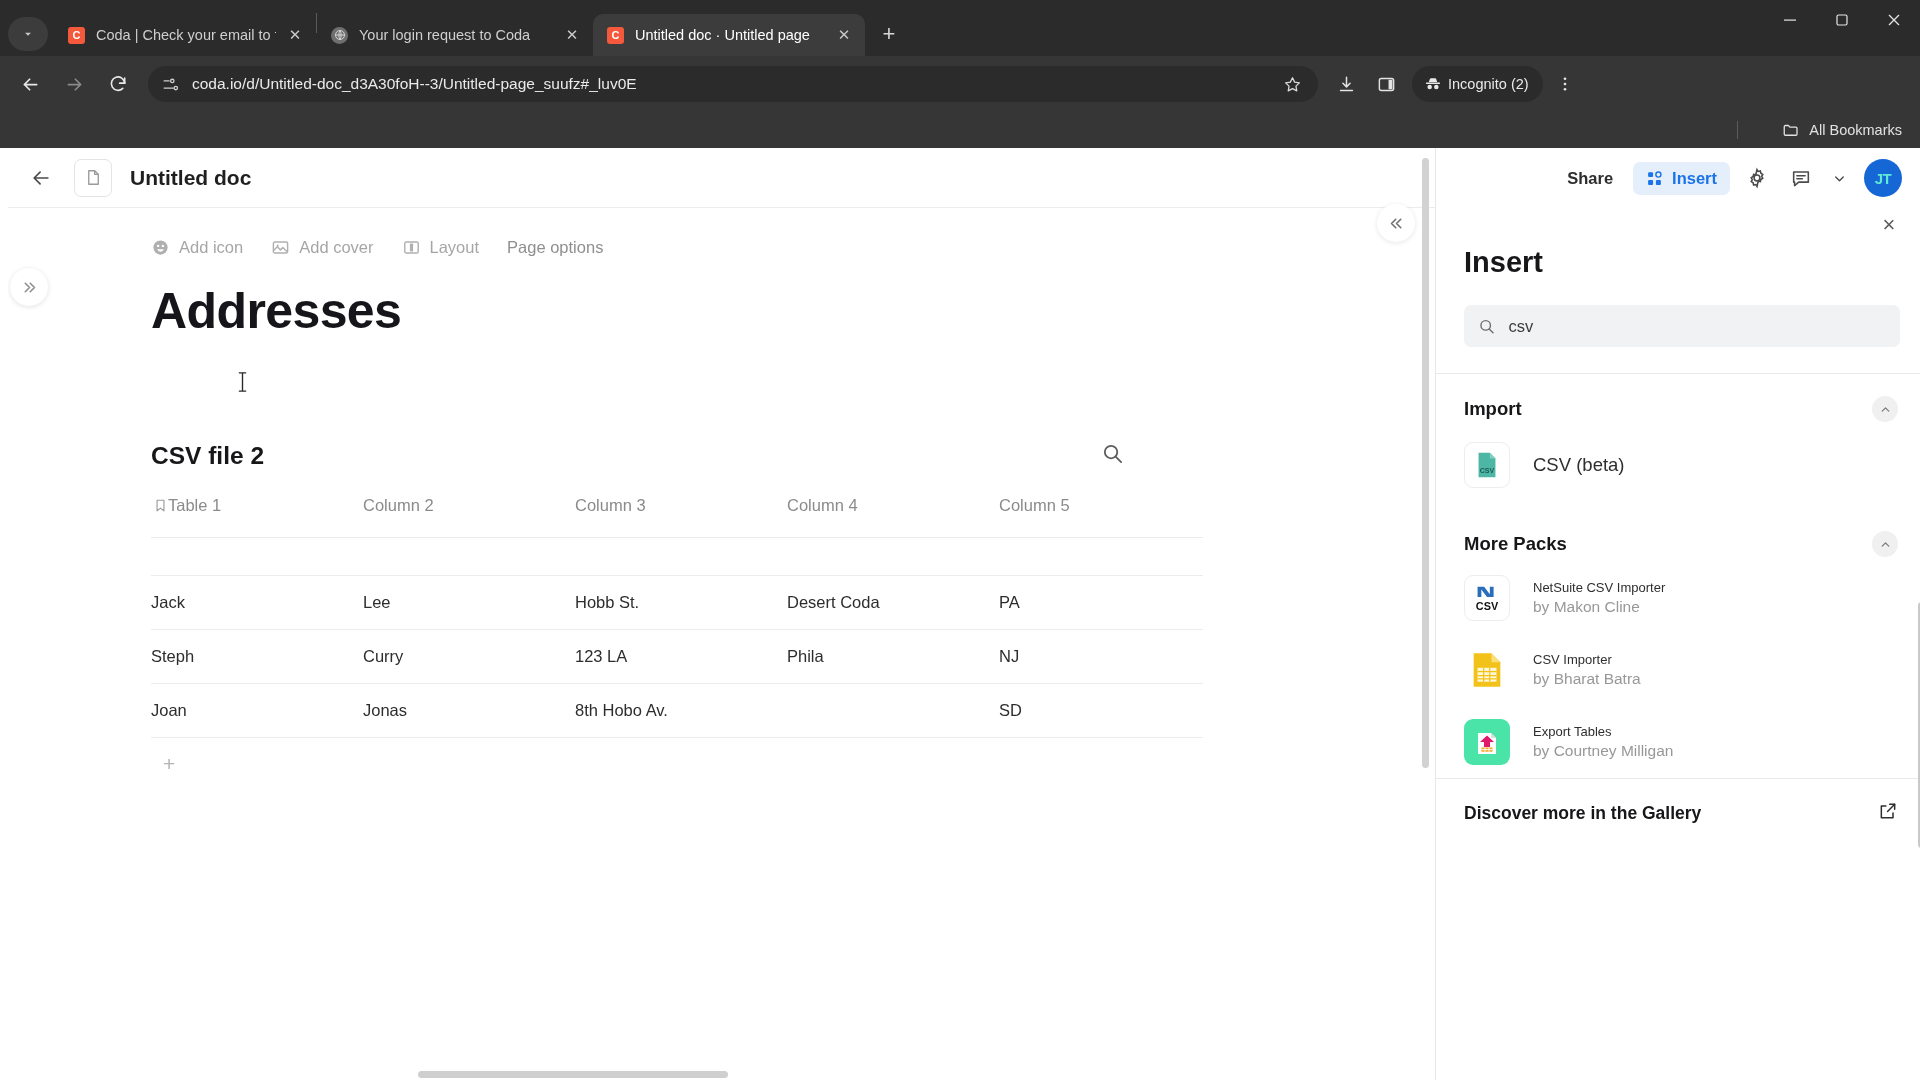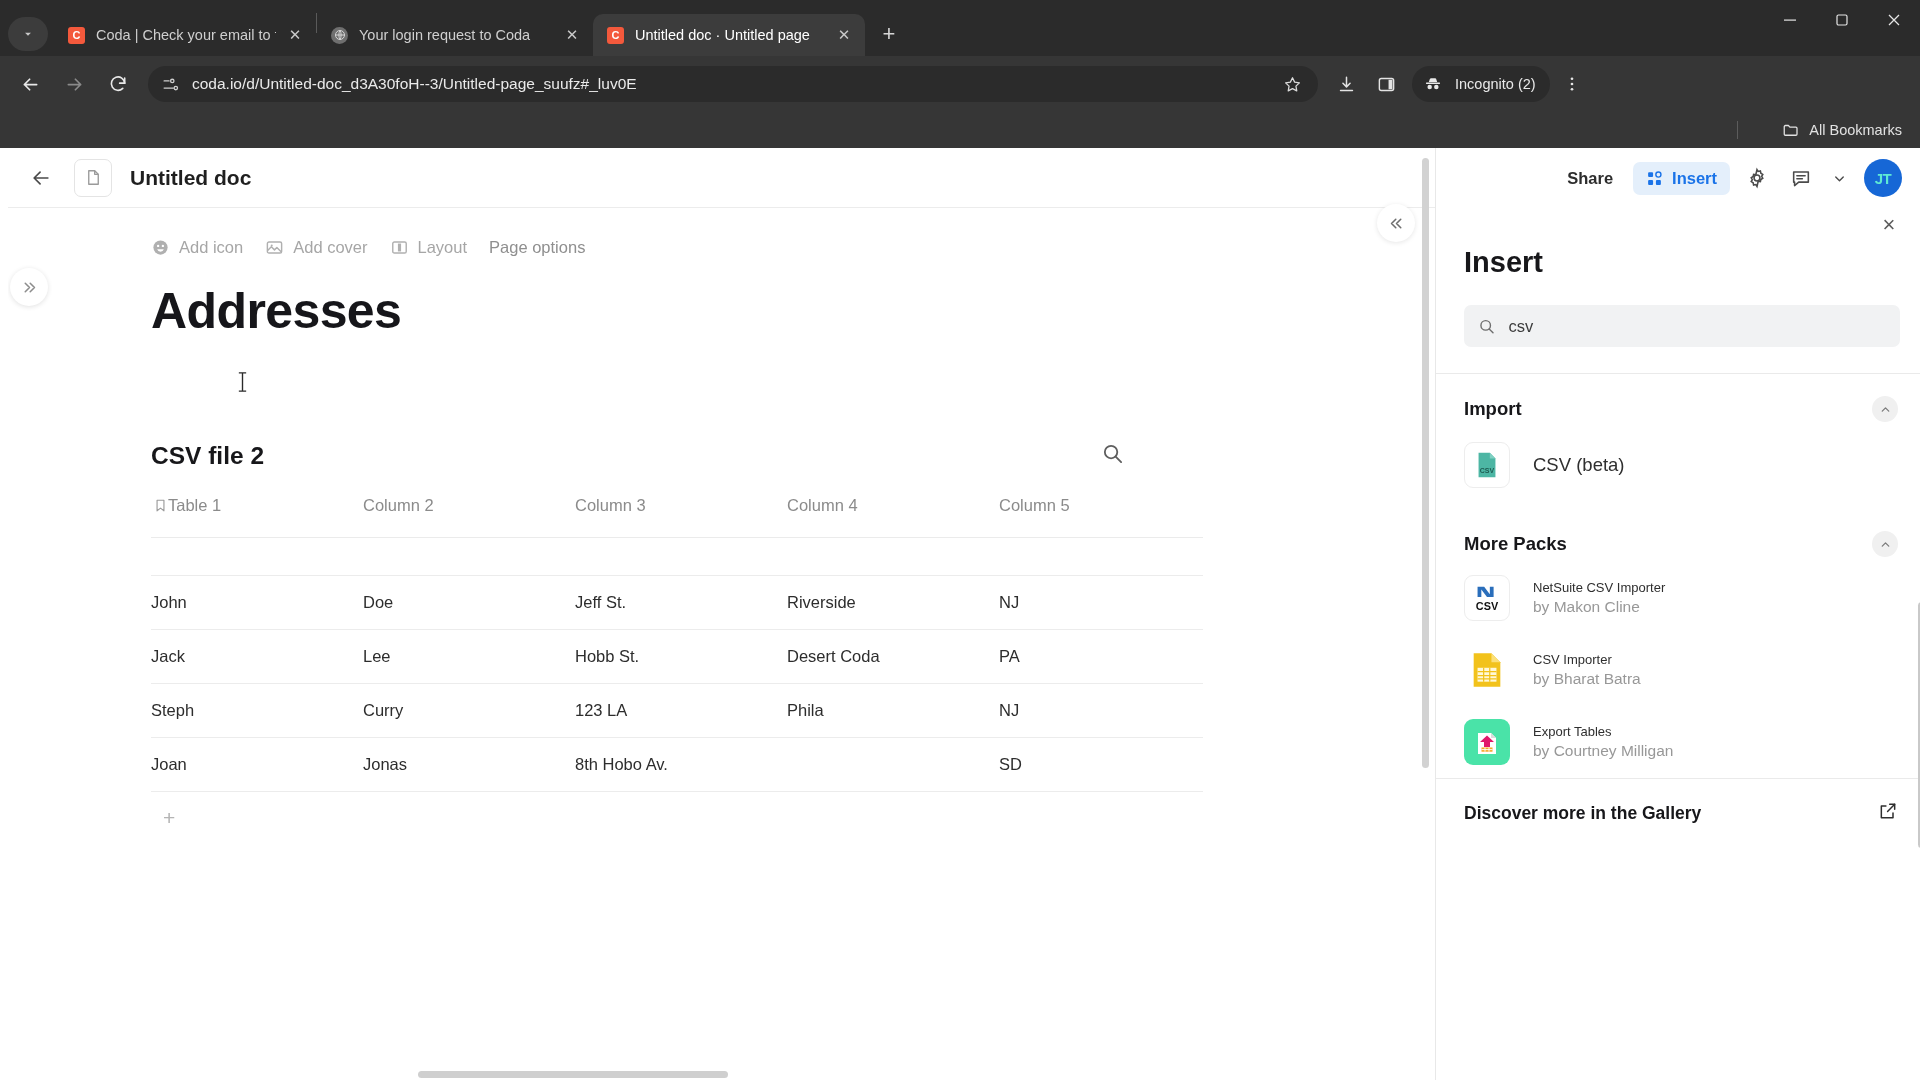--- a/index.html
+++ b/index.html
@@ -135,21 +135,21 @@
     border-radius: 50%; cursor: pointer; flex: 0 0 auto;
   }
   .incognito-chip {
     height: 36px; border-radius: 18px;
     background: #2b2b2b;
     display: flex; align-items: center;
     padding: 0 14px 0 11px;
     margin: 0 2px 0 6px;
     color: #e9e9e9; font-size: 14.5px;
     cursor: pointer; flex: 0 0 auto;
-    gap: 12px;
+    gap: 5px;
   }
   .chrome-bookmarks {
     height: 36px;
     background: #363636;
     display: flex; align-items: center; justify-content: flex-end;
     padding-right: 18px;
     gap: 28px;
   }
   .bm-sep { width:1px; height:18px; background:#5c5c5c; margin-right:16px; }
   .bm-all {
@@ -213,21 +213,21 @@
     border-radius: 50%; background: #fff;
     box-shadow: 0 1px 5px rgba(0,0,0,0.10);
     display: flex; align-items: center; justify-content: center;
     cursor: pointer; z-index: 5;
   }
 
   .doc-body { padding: 24px 0 0 143px; position: relative; }
 
   .page-tools {
     display: flex; align-items: center;
-    gap: 22px;
+    gap: 28px;
     height: 30px;
     margin-bottom: 22px;
   }
   .ptool {
     display: flex; align-items: center; gap: 9px;
     color: #a6a6a6; font-size: 16.5px;
     cursor: pointer;
   }
 
   .doc-h1 {
@@ -622,27 +622,20 @@
             </thead>
             <tbody>
               <tr class="spacer-row">
                 <td></td>
                   <td></td>
                   <td></td>
                   <td></td>
                   <td></td>
               </tr>
               <tr>
-                <td>John</td>
-                <td>Doe</td>
-                <td>Jeff St.</td>
-                <td>Riverside</td>
-                <td>NJ</td>
-              </tr>
-              <tr>
                 <td>Jack</td>
                 <td>Lee</td>
                 <td>Hobb St.</td>
                 <td>Desert Coda</td>
                 <td>PA</td>
               </tr>
               <tr>
                 <td>Steph</td>
                 <td>Curry</td>
                 <td>123 LA</td>

